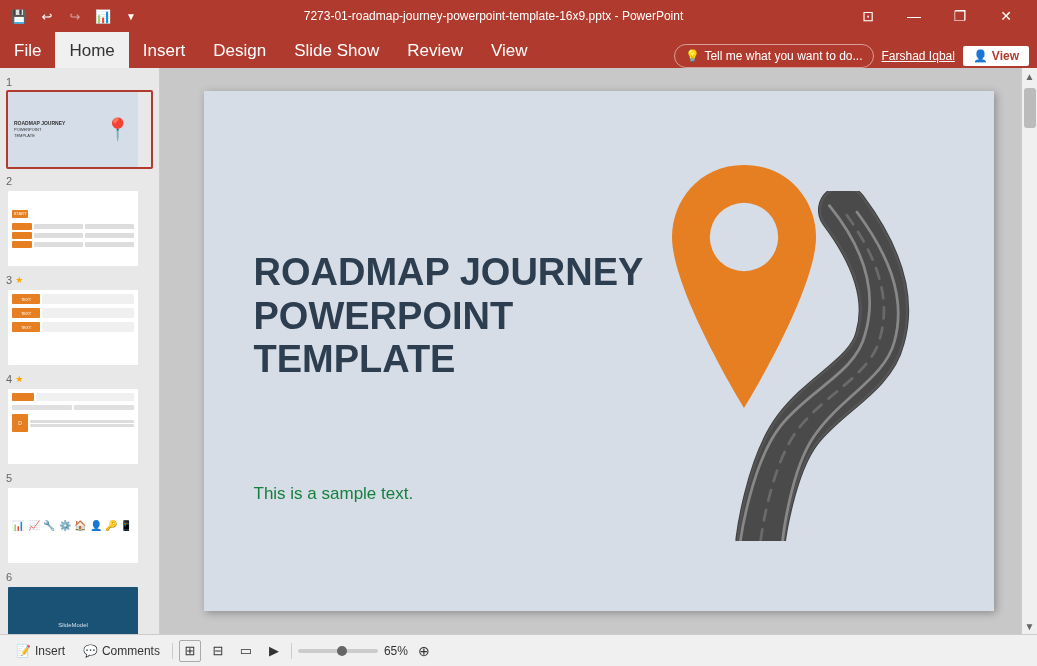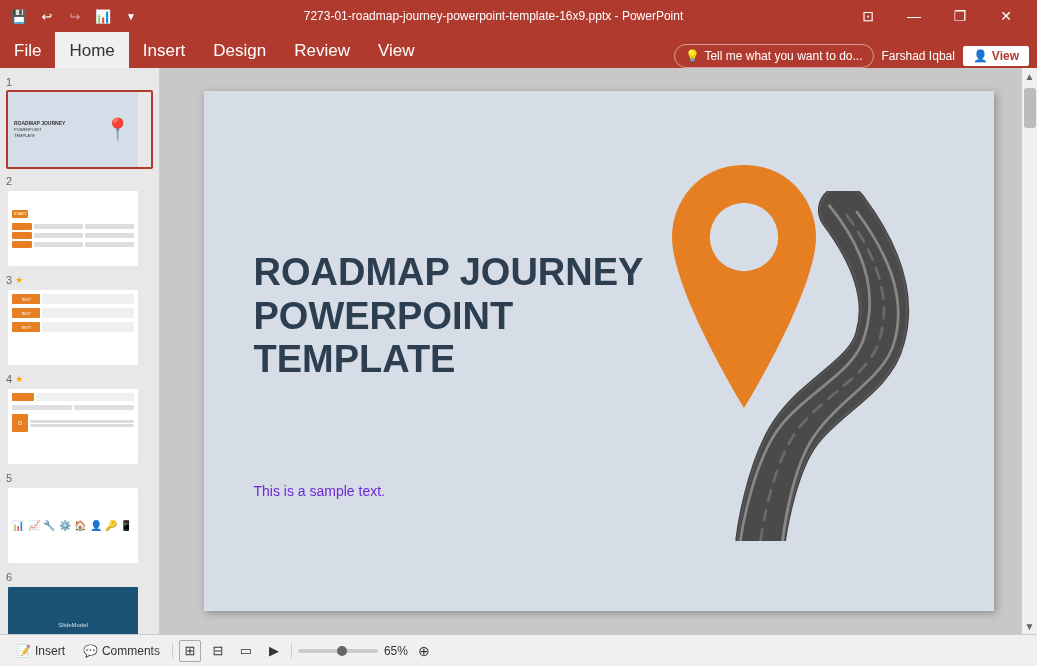--- a/index.html
+++ b/index.html
@@ -17,21 +17,21 @@
 
     
     .qa-icon { width: 22px; height: 22px; display: flex; align-items: center; justify-content: center; cursor: pointer; color: white; font-size: 13px; }
 
     
     #ribbon-tabs { width: 100%; height: 36px; background: #b03a2e; display: flex; align-items: flex-end; padding-left: 0; }
     .ribbon-tab { padding: 6px 14px 7px; font-size: 17px; color: white; cursor: pointer; height: 100%; display: flex; align-items: flex-end; }
     .ribbon-tab.active { background: #f0f0f0; color: #333; }
     #ribbon-right { margin-left: auto; display: flex; align-items: center; padding-right: 8px; gap: 8px; }
     #tell-me { display: flex; align-items: center; gap: 4px; background: transparent; border: 1px solid rgba(255,255,255,0.5); border-radius: 12px; padding: 2px 10px; font-size: 12px; color: white; height: 24px; cursor: pointer; }
-    #user-name { font-size: 12px; color: white; }
+    #user-name { font-size: 12px; color: white; text-decoration: underline; }
     #share-btn { background: white; color: #b03a2e; border: none; border-radius: 2px; padding: 3px 10px; font-size: 12px; font-weight: 600; cursor: pointer; display: flex; align-items: center; gap: 4px; }
 
     
     #main { display: flex; width: 100%; height: calc(666px - 32px - 36px - 32px); }
 
     
     #slide-panel { width: 160px; background: #e8e8e8; border-right: 1px solid #ccc; overflow-y: auto; padding: 8px 6px; display: flex; flex-direction: column; gap: 6px; }
     .slide-thumb { position: relative; cursor: pointer; border: 2px solid transparent; border-radius: 2px; }
     .slide-thumb.active { border-color: #b03a2e; }
     .slide-num { font-size: 11px; color: #666; margin-bottom: 2px; display: flex; align-items: center; gap: 3px; }
@@ -59,21 +59,21 @@
     
     .thumb6 { background: #1a5276; display: flex; align-items: center; justify-content: center; }
     .thumb6-text { font-size: 6px; color: white; opacity: 0.8; }
 
     
     #slide-area { flex: 1; background: #c8c8c8; display: flex; align-items: center; justify-content: center; position: relative; overflow: hidden; }
     #slide-canvas { width: 790px; height: 520px; background: #d6dde6; position: relative; box-shadow: 2px 2px 8px rgba(0,0,0,0.3); }
 
     
     .slide-title-text { position: absolute; left: 50px; top: 160px; font-size: 38px; font-weight: 900; color: #2c3e50; line-height: 1.15; text-transform: uppercase; }
-    .slide-body-text { position: absolute; left: 50px; top: 390px; font-size: 14px; color: #6d28d9; line-height: 1.5; }
+    .slide-body-text { position: absolute; left: 50px; top: 390px; font-size: 17px; color: #15803d; line-height: 1.5; }
 
     
     .map-pin { position: absolute; right: 160px; top: 60px; width: 180px; height: 280px; }
     .map-pin svg { width: 100%; height: 100%; }
 
     
     .road-icon { position: absolute; right: 50px; top: 100px; width: 220px; height: 350px; }
     .road-icon svg { width: 100%; height: 100%; }
 
     
@@ -116,20 +116,21 @@
     <div class="title-btn">❐</div>
     <div class="title-btn close">✕</div>
   </div>
 </div>
 
 <div id="ribbon-tabs">
   <div class="ribbon-tab">File</div>
   <div class="ribbon-tab active">Home</div>
   <div class="ribbon-tab">Insert</div>
   <div class="ribbon-tab">Design</div>
+  <div class="ribbon-tab">Slide Show</div>
   <div class="ribbon-tab">Review</div>
   <div class="ribbon-tab">View</div>
   <div id="ribbon-right">
     <div id="tell-me">
       <span>💡</span>
       <span>Tell me what you want to do...</span>
     </div>
     <span id="user-name">Farshad Iqbal</span>
     <button id="share-btn">
       <span>👤</span>

